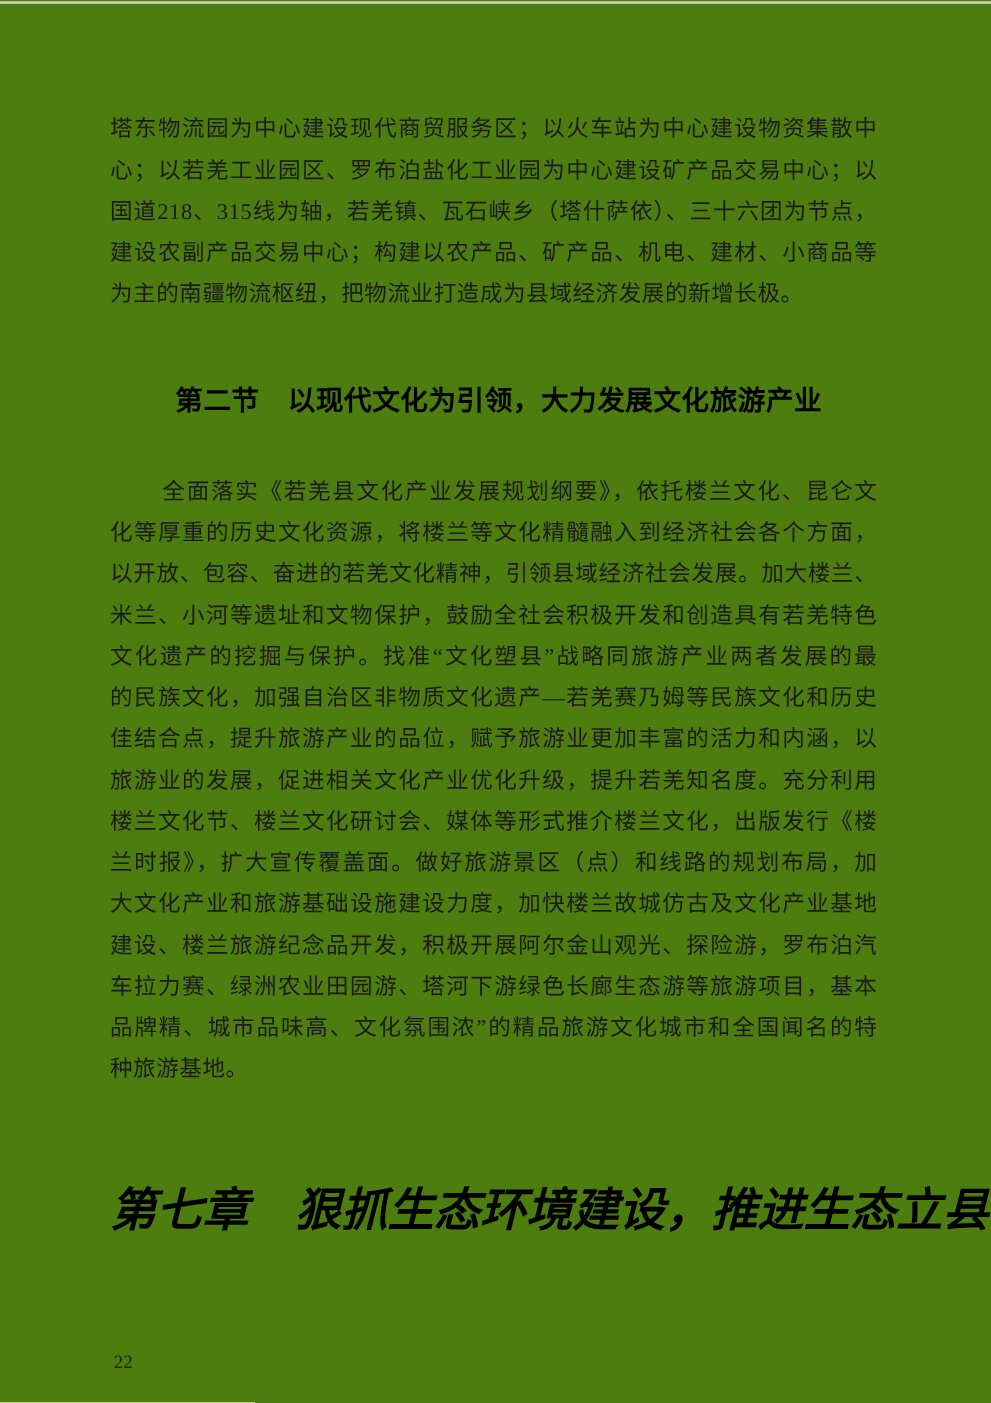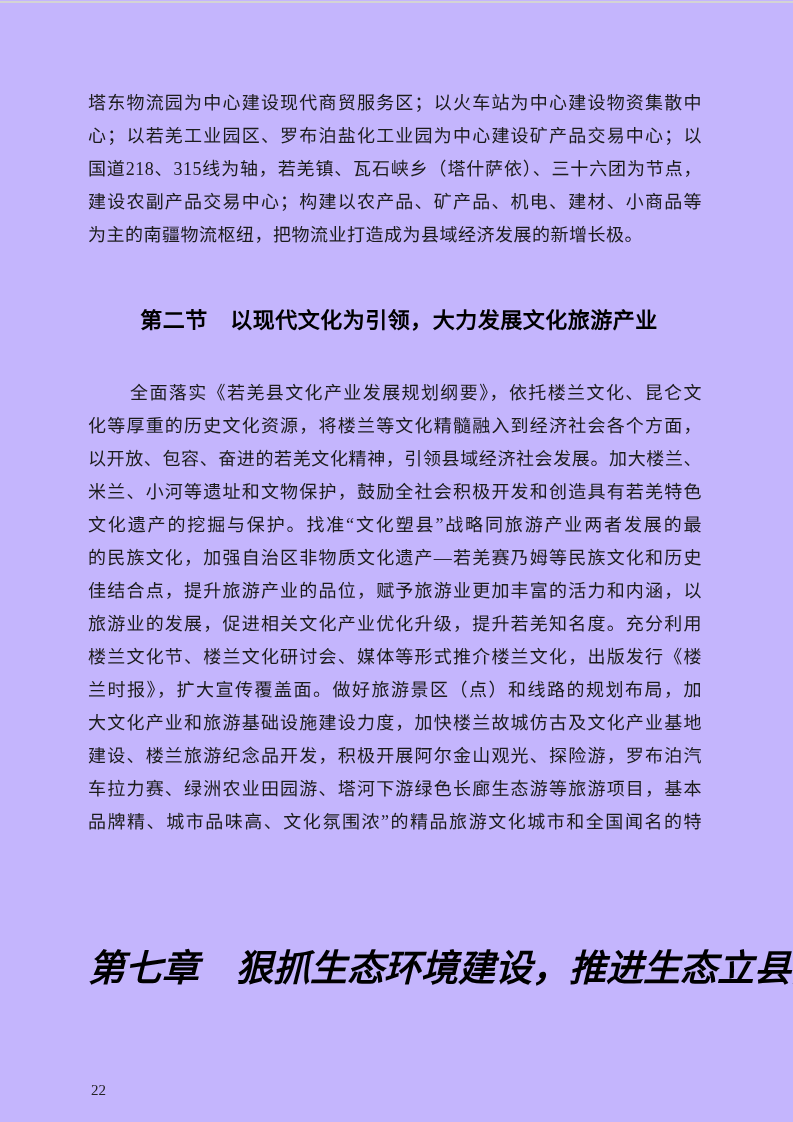--- a/index.html
+++ b/index.html
@@ -4,21 +4,21 @@
 <style>
   html, body {
     margin: 0;
     padding: 0;
     background: #ffffff;
   }
   .page {
     position: relative;
     width: 793px;
     height: 1122px;
-    background: #c4b5fd;
+    background: #4d7c0f;
     overflow: hidden;
     font-family: "Liberation Serif", "DejaVu Serif", serif;
     color: #1b1b1b;
   }
   
   .scan-edge {
     position: absolute;
     top: 1px;
     left: 0;
     right: 0;
@@ -110,19 +110,20 @@
     <div class="line">文化遗产的挖掘与保护。找准“文化塑县”战略同旅游产业两者发展的最</div>
     <div class="line">的民族文化，加强自治区非物质文化遗产—若羌赛乃姆等民族文化和历史</div>
     <div class="line">佳结合点，提升旅游产业的品位，赋予旅游业更加丰富的活力和内涵，以</div>
     <div class="line">旅游业的发展，促进相关文化产业优化升级，提升若羌知名度。充分利用</div>
     <div class="line">楼兰文化节、楼兰文化研讨会、媒体等形式推介楼兰文化，出版发行《楼</div>
     <div class="line">兰时报》，扩大宣传覆盖面。做好旅游景区（点）和线路的规划布局，加</div>
     <div class="line">大文化产业和旅游基础设施建设力度，加快楼兰故城仿古及文化产业基地</div>
     <div class="line">建设、楼兰旅游纪念品开发，积极开展阿尔金山观光、探险游，罗布泊汽</div>
     <div class="line">车拉力赛、绿洲农业田园游、塔河下游绿色长廊生态游等旅游项目，基本</div>
     <div class="line">品牌精、城市品味高、文化氛围浓”的精品旅游文化城市和全国闻名的特</div>
+    <div class="line last">种旅游基地。</div>
   </div>
 
   <h1 class="chapter-heading">第七章　狠抓生态环境建设，推进生态立县战略进程</h1>
 
   <div class="page-number">22</div>
 
 </div>
 
 </body></html>

